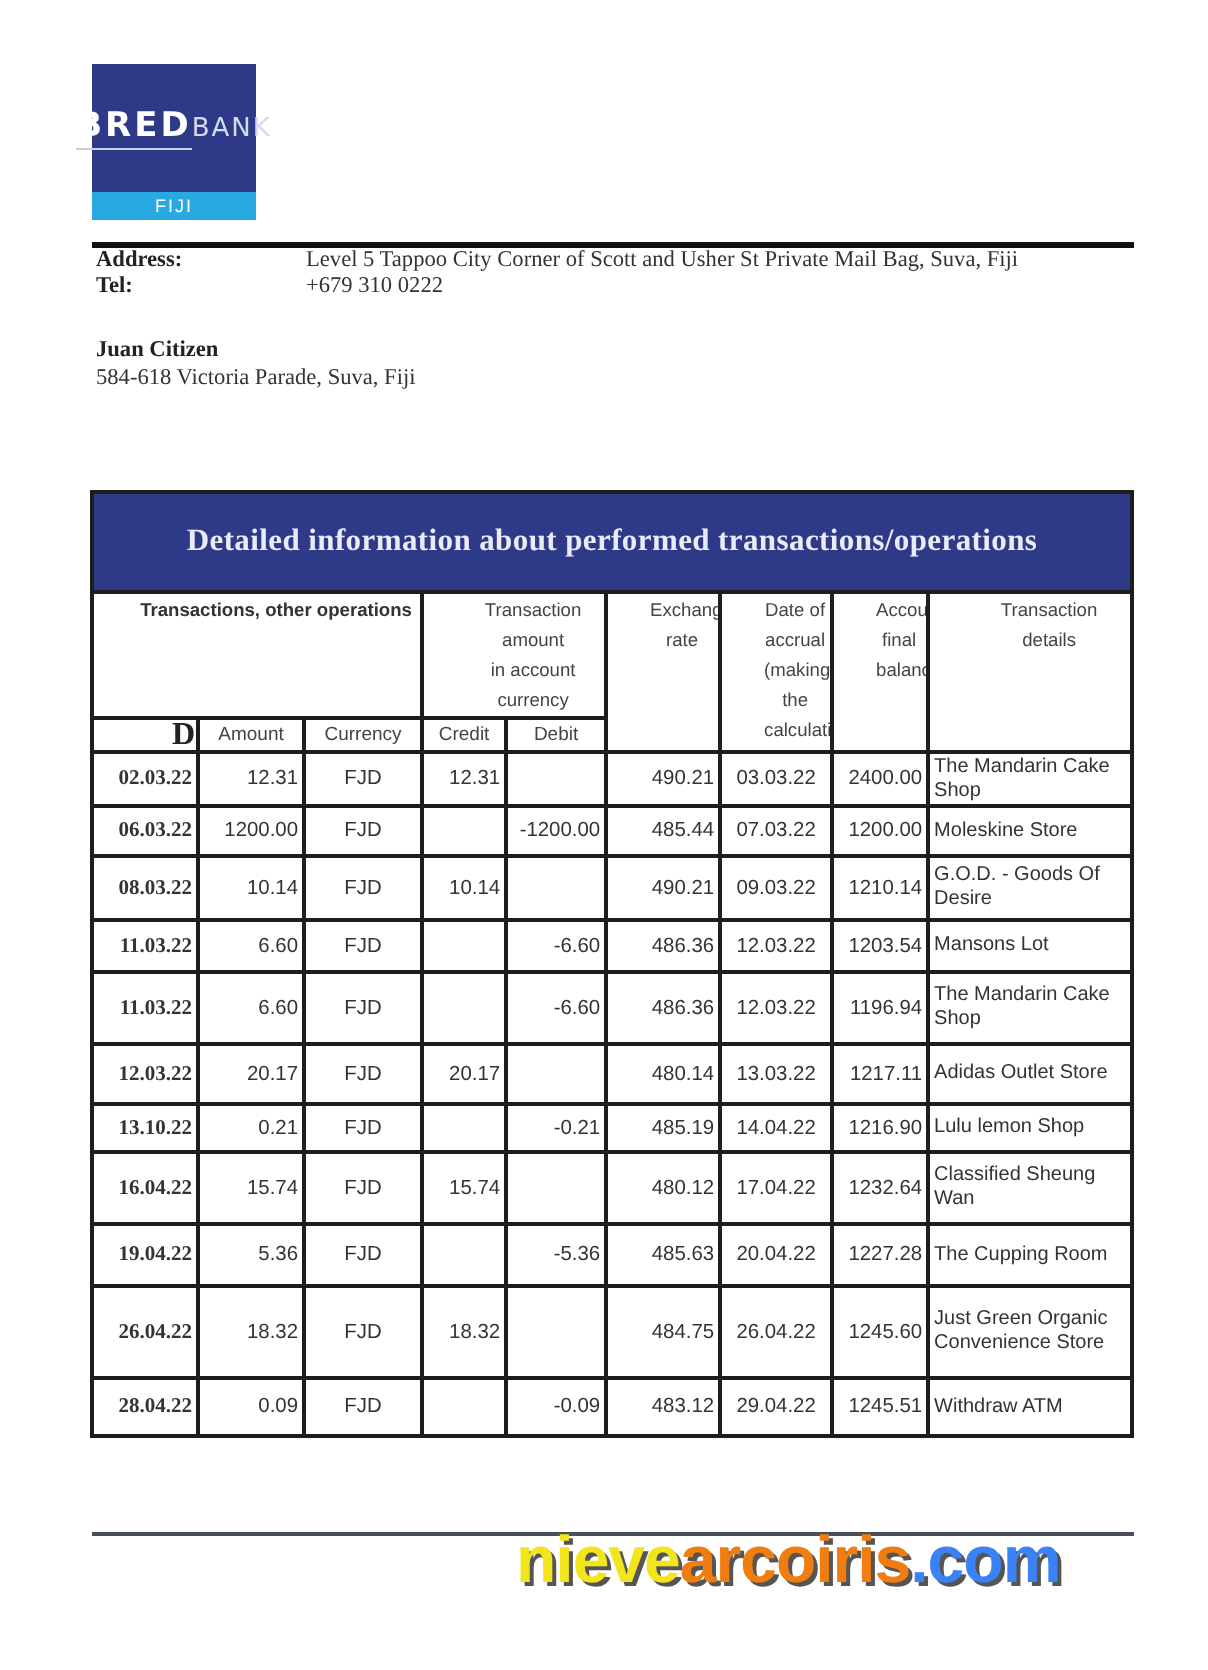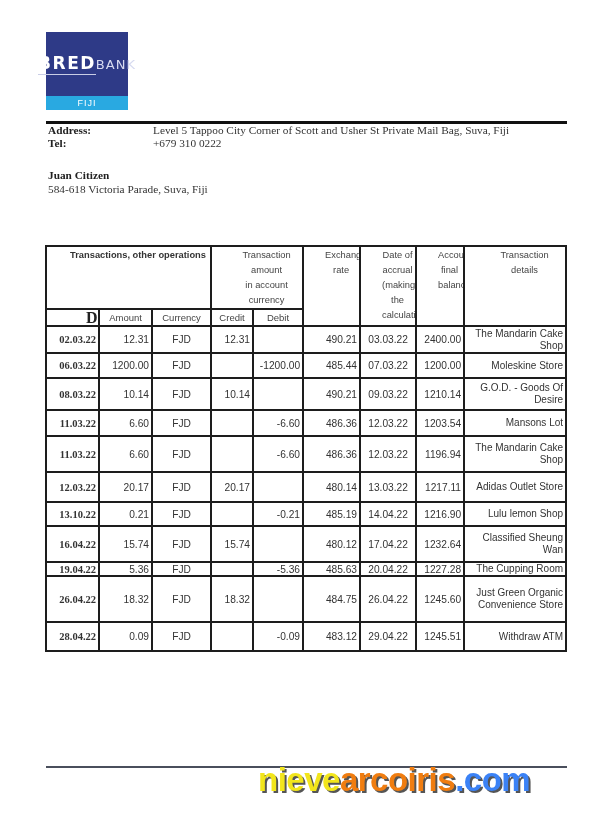--- a/index.html
+++ b/index.html
@@ -24,21 +24,21 @@
   table tr td:first-child, table tr th:first-child { border-left:none; }
   table tr td:last-child, table tr th:last-child { border-right:none; }
   table tr:last-child td { border-bottom:none; }
   th { vertical-align:top; text-align:center; font-size:9.3px; line-height:15px; color:#444; padding-top:1px;padding-left:21px; }
   th.grp { font-weight:bold; color:#333; }
   th.sub { vertical-align:middle; font-size:9.5px; line-height:13px; padding:1px 0; }
   th.sub.date { font-family:"Liberation Serif", serif; font-weight:bold; font-size:16px; color:#222;padding-left:39px; }
   td.date { font-family:"Liberation Serif", serif; font-weight:bold; font-size:10.5px; color:#333; text-align:right; }
   td.num { text-align:right; }
   td.ctr { text-align:center; }
-  td.det { text-align:right; line-height:12px; font-size:10px; padding-left:2px; }
+  td.det { text-align:left; line-height:12px; font-size:10px; padding-left:2px; }
 
   .footer-line { position:absolute; left:46px; top:766px; width:521px; height:2px; background:#4a4f5c; }
   .watermark { position:absolute; left:258px; top:762px; font-family:"Liberation Sans", sans-serif; font-weight:bold; font-size:33px; letter-spacing:-0.5px; white-space:nowrap; text-shadow:2px 2px 0 #555; line-height:36px; }
 </style>
 </head>
 <body>
 
 <div class="logo">
   <div class="logo-top">
     <div class="logo-bred">BRED</div>
@@ -55,20 +55,21 @@
 </div>
 <div class="info" style="top:137px;">
   <span class="lbl">Tel:</span>
   <span class="val">+679 310 0222</span>
 </div>
 
 <div class="cust-name">Juan Citizen</div>
 <div class="cust-addr">584-618 Victoria Parade, Suva, Fiji</div>
 
 <div class="tbl">
+  <div class="tbl-title">Detailed information about performed transactions/operations</div>
   <table>
     <colgroup>
       <col style="width:52px">
         <col style="width:53px">
         <col style="width:59px">
         <col style="width:42px">
         <col style="width:50px">
         <col style="width:57px">
         <col style="width:56px">
         <col style="width:48px">
@@ -190,21 +191,21 @@
       <td class="date">16.04.22</td>
       <td class="num">15.74</td>
       <td class="ctr">FJD</td>
       <td class="num">15.74</td>
       <td class="num"></td>
       <td class="num">480.12</td>
       <td class="ctr">17.04.22</td>
       <td class="num">1232.64</td>
       <td class="det">Classified Sheung Wan</td>
     </tr>
-    <tr style="height:14px;padding-left:12px;">
+    <tr style="height:31px;padding-left:12px;">
       <td class="date">19.04.22</td>
       <td class="num">5.36</td>
       <td class="ctr">FJD</td>
       <td class="num"></td>
       <td class="num">-5.36</td>
       <td class="num">485.63</td>
       <td class="ctr">20.04.22</td>
       <td class="num">1227.28</td>
       <td class="det">The Cupping Room</td>
     </tr>

